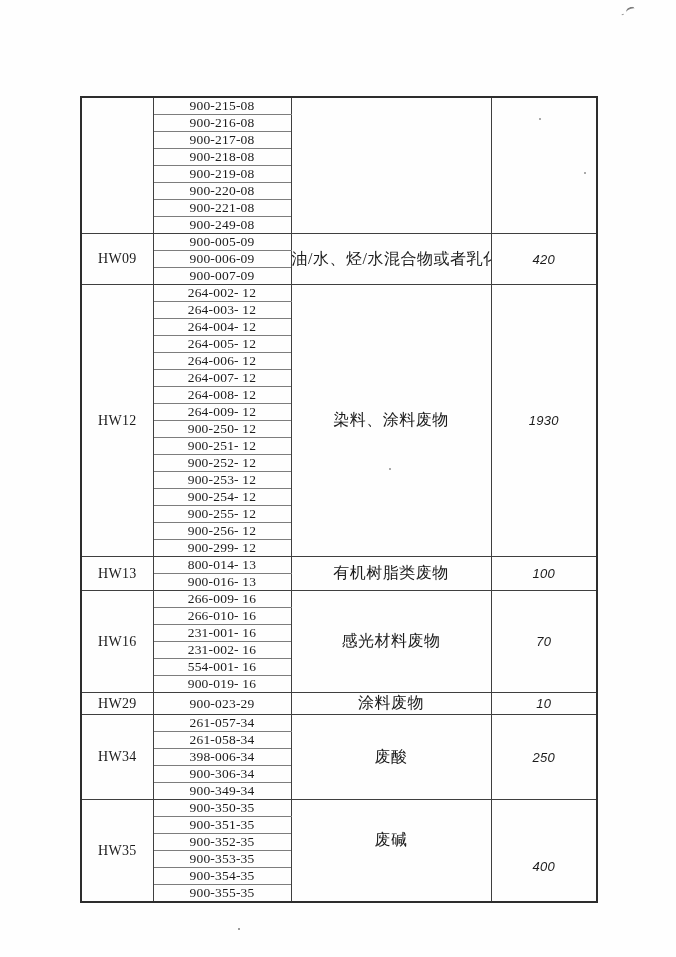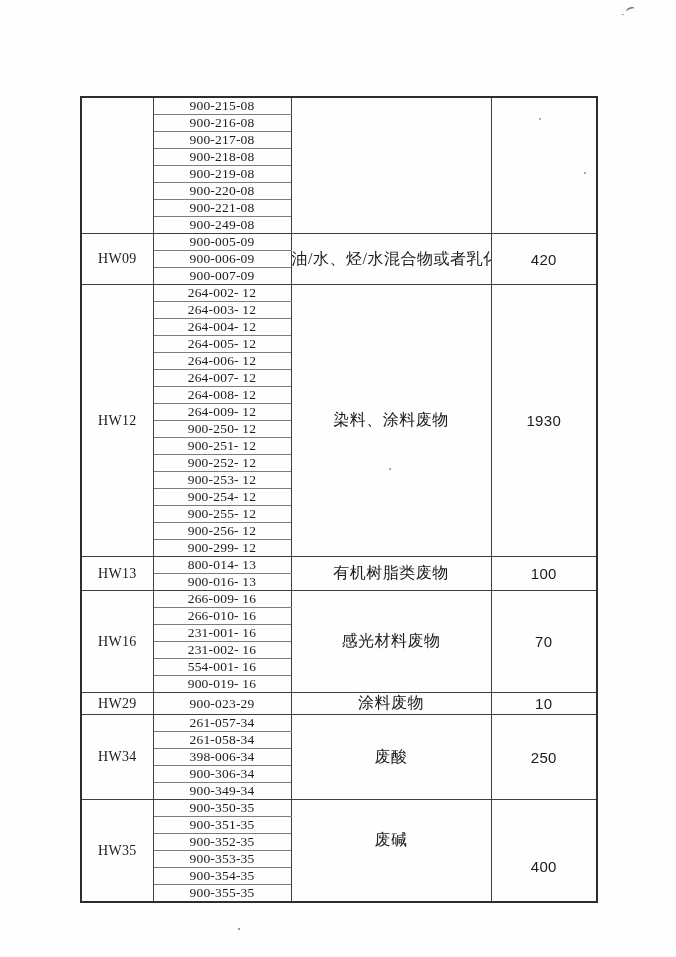--- a/index.html
+++ b/index.html
@@ -58,23 +58,24 @@
     border-bottom: 1px solid #3f3f3f;
     letter-spacing: 0.3px;
   }
   td.desc {
     font-size: 16px;
     border-bottom: 1px solid #3f3f3f;
     letter-spacing: 0.5px;
   }
   td.val {
     font-family: "Liberation Sans", "DejaVu Sans", sans-serif;
-    font-size: 15px;
+    font-size: 13px;
     border-bottom: 1px solid #3f3f3f;
     letter-spacing: 0.3px;
+    font-style: italic;
   }
   
   td.desc.sec-7 { padding-bottom: 20px; }
   td.val.sec-7  { padding-top: 32px; border-radius: 20px; }
   
   .speck {
     position: absolute;
     border-radius: 50%;
     background: #8e8e8e;
   }

